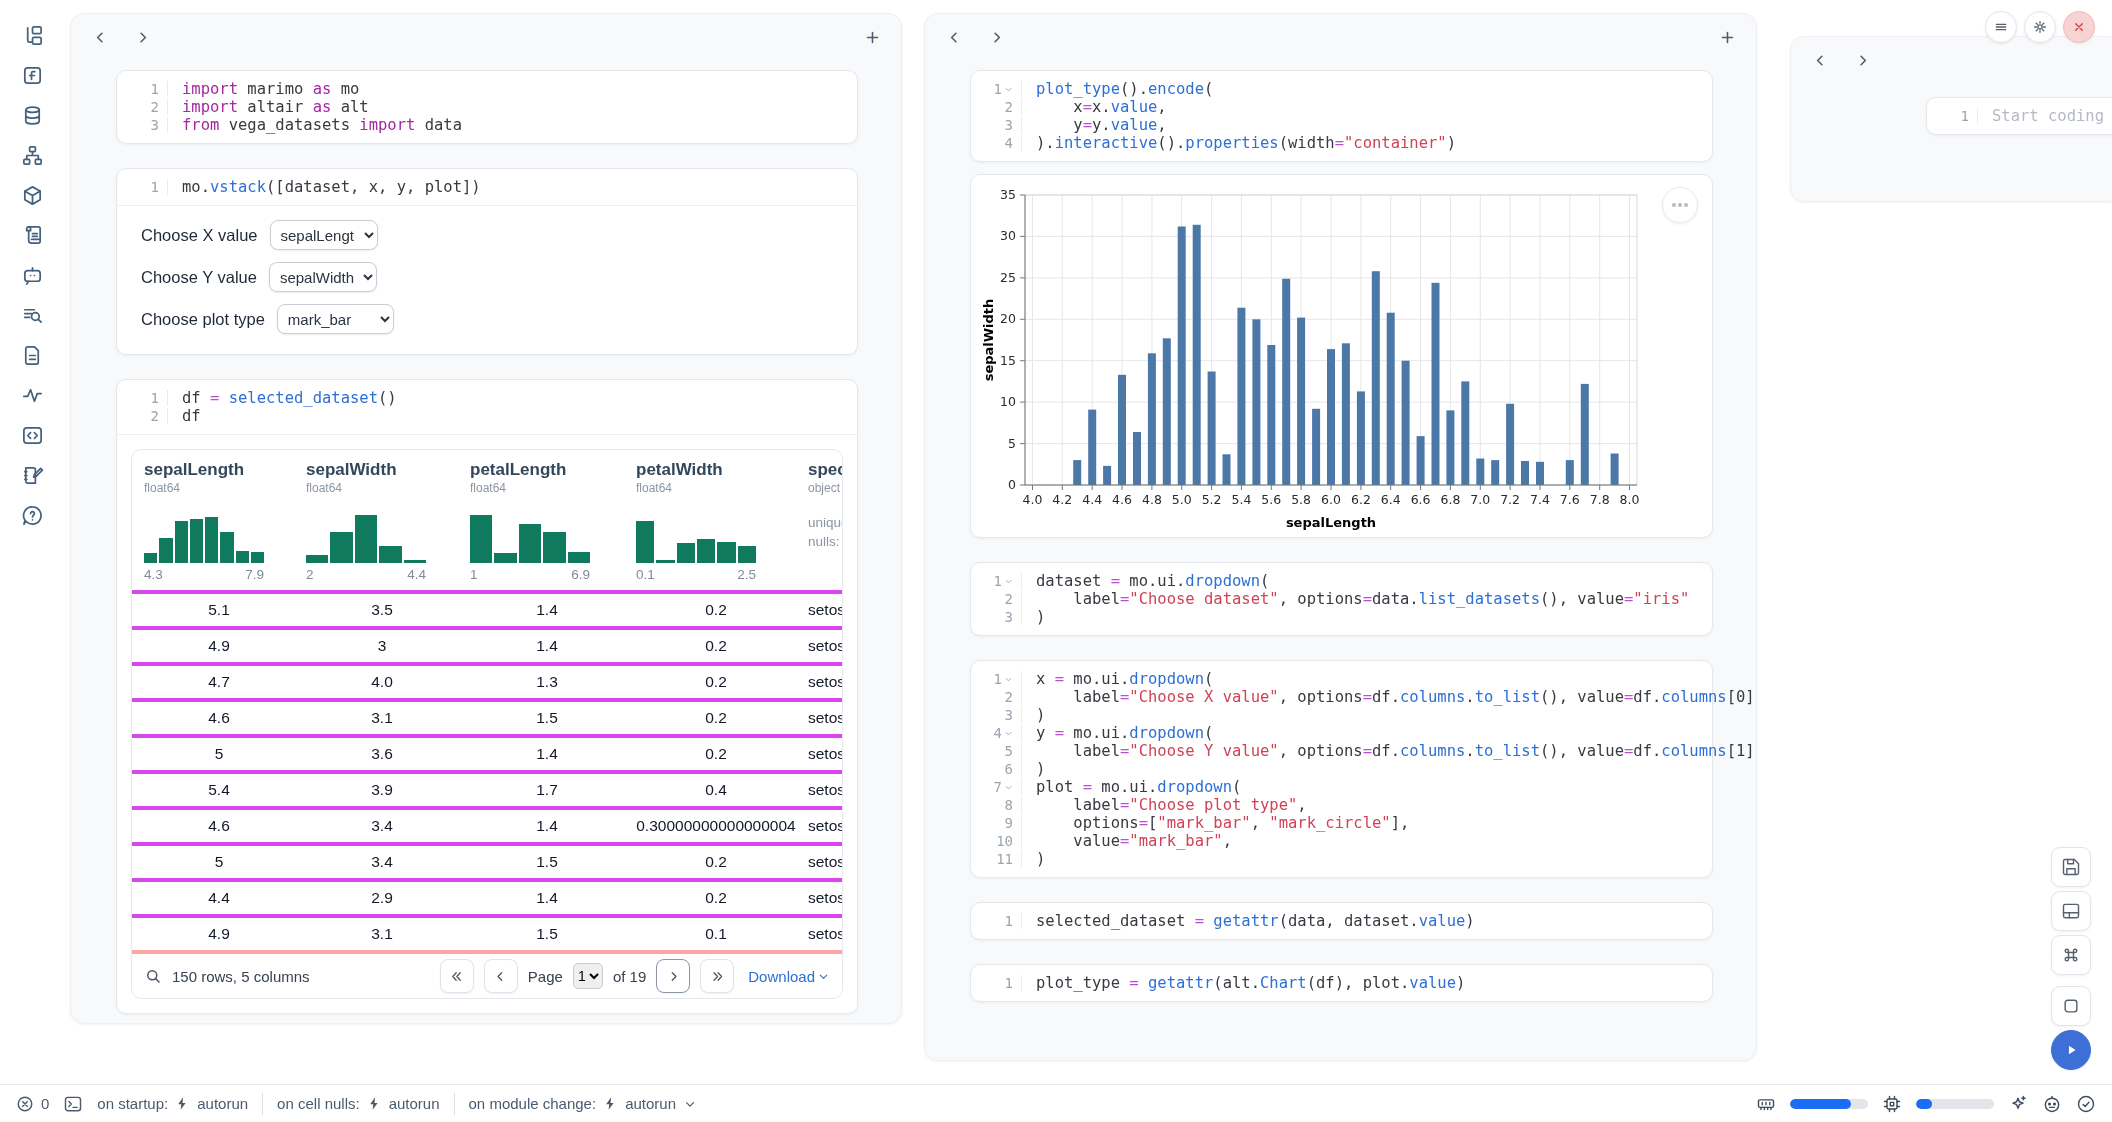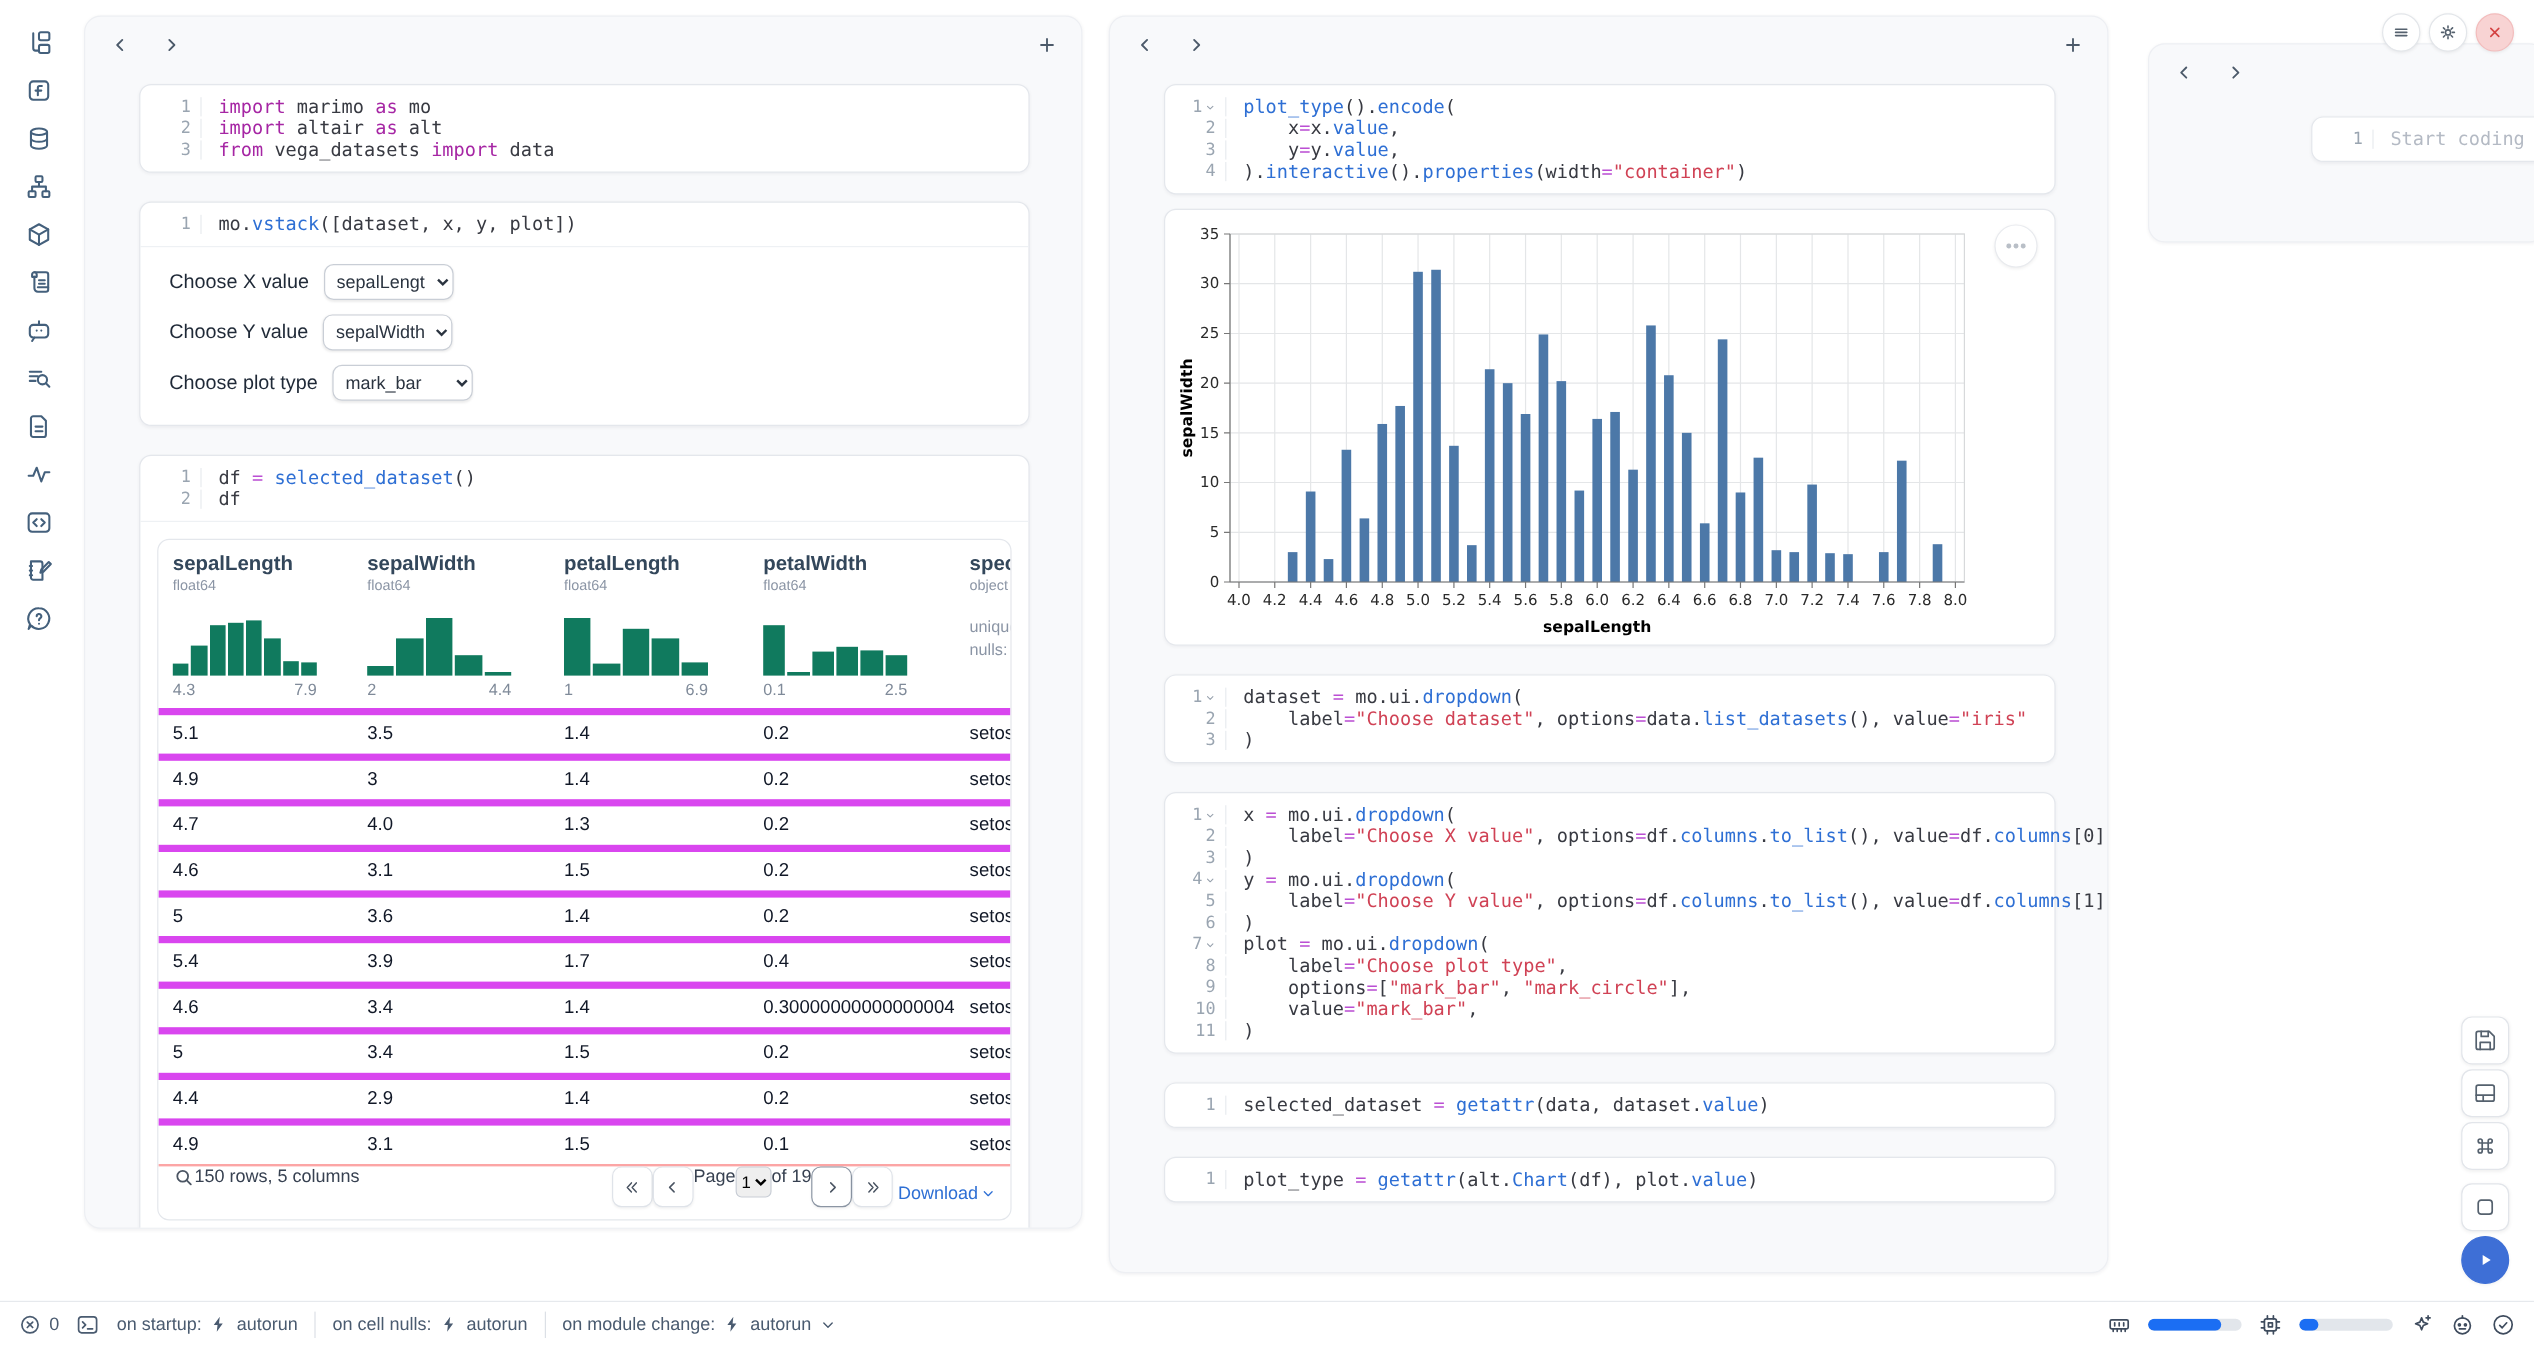--- a/index.html
+++ b/index.html
@@ -45,23 +45,23 @@
   .tbl-wrap{padding:14px;}
   .dftable{border:1px solid #e4e7ec;border-radius:10px;overflow:hidden;background:#fff;}
   .tgrid{display:grid;grid-template-columns:162px 164px 166px 172px 1fr;}
   .thcol{padding:10px 0 8px 12px;overflow:hidden;white-space:nowrap;}
   .hname{font-size:17px;font-weight:bold;color:#33475b;}
   .hdtype{font-size:12px;color:#8b95a5;margin-top:1px;}
   .hist{height:56px;width:120px;display:flex;align-items:flex-end;gap:2px;margin-top:12px;}
   .hist .hb{flex:1;background:#107a5e;}
   .hrange{width:120px;display:flex;justify-content:space-between;color:#7f8a99;font-size:13.5px;margin-top:4px;}
   .hmeta{margin-top:18px;color:#8b95a5;font-size:13.5px;line-height:19px;}
-  .trow{border-top:6px solid #d946ef;height:32px;align-items:center;font-size:15.5px;color:#111827;}
+  .trow{border-top:4px solid #d946ef;height:32px;align-items:center;font-size:15.5px;color:#111827;text-align:center;}
   .tcell{padding-left:12px;overflow:hidden;white-space:nowrap;}
-  .tfoot{border-top:2px solid #fca5a5;height:44px;display:flex;padding:0 12px;
+  .tfoot{border-top:4px solid #fca5a5;height:44px;display:flex;align-items:center;padding:0 12px;gap:10px;
     font-size:15px;color:#374151;}
   .pg-btn{width:32px;height:32px;border:1px solid #dfe3e9;border-radius:8px;background:#fff;display:flex;
     align-items:center;justify-content:center;color:#4b5563;box-shadow:0 1px 2px rgba(0,0,0,.05);cursor:pointer;}
   .pg-btn.active{border-color:#8b95a3;}
   .pg-select{height:26px;border:1px solid #c9ced6;border-radius:5px;font-size:14px;}
   .dl-link{color:#2e6fd4;display:flex;align-items:center;gap:2px;cursor:pointer;margin-left:4px;}
   
   .chart-card{position:relative;padding:10px 8px 2px 8px;}
   .ctick{font:12.5px "DejaVu Sans",sans-serif;fill:#2b2b2b;}
   .ctitle{font:bold 13px "DejaVu Sans",sans-serif;fill:#000;}

